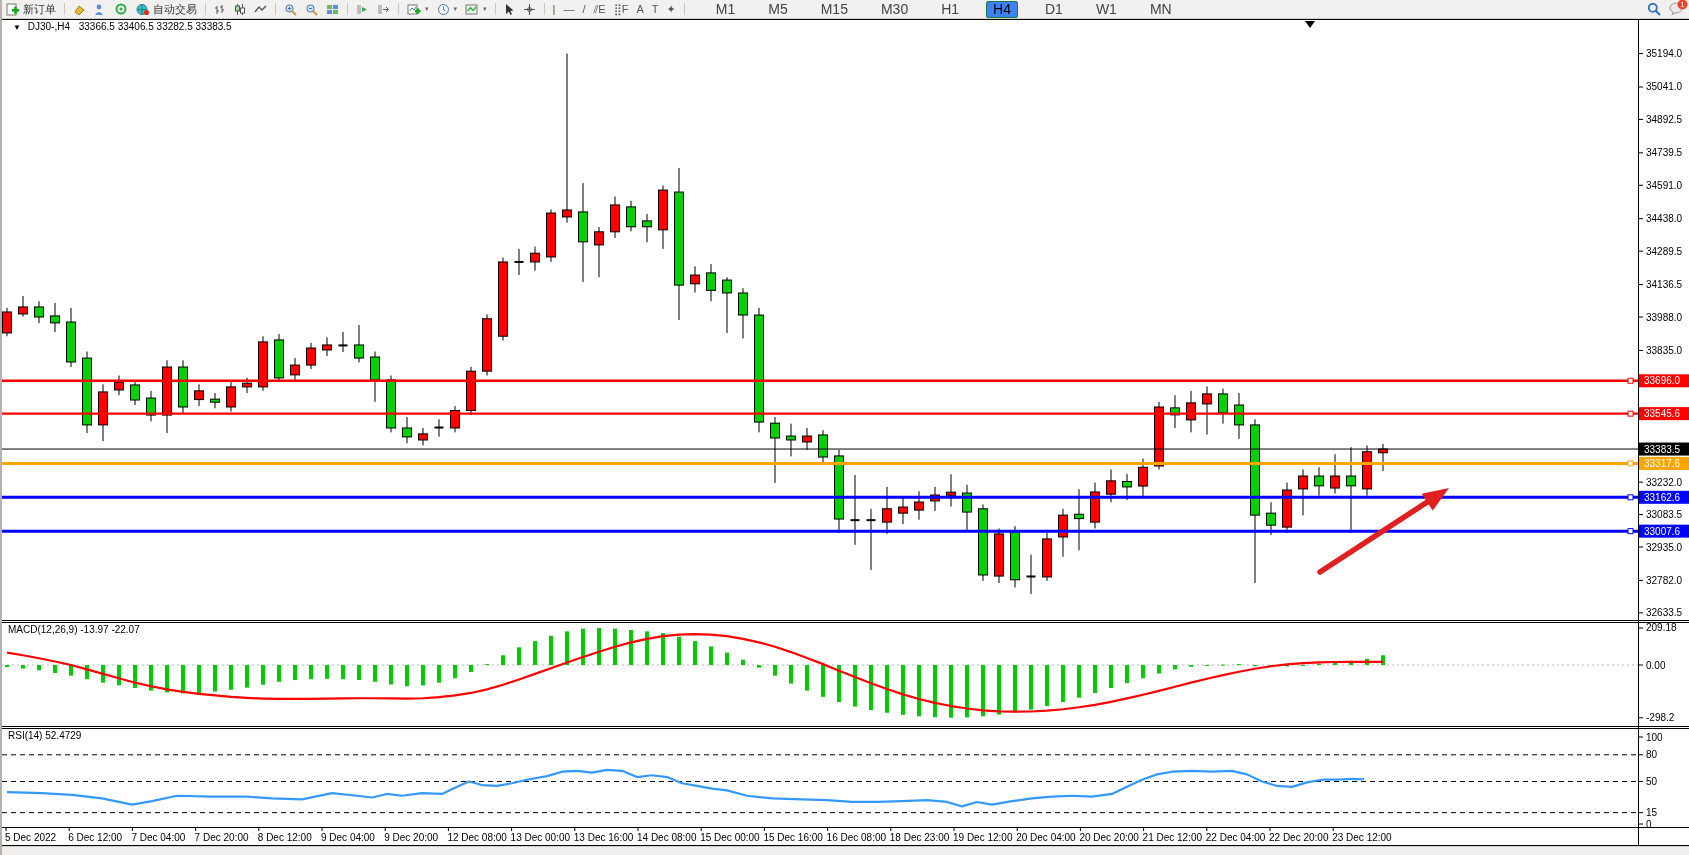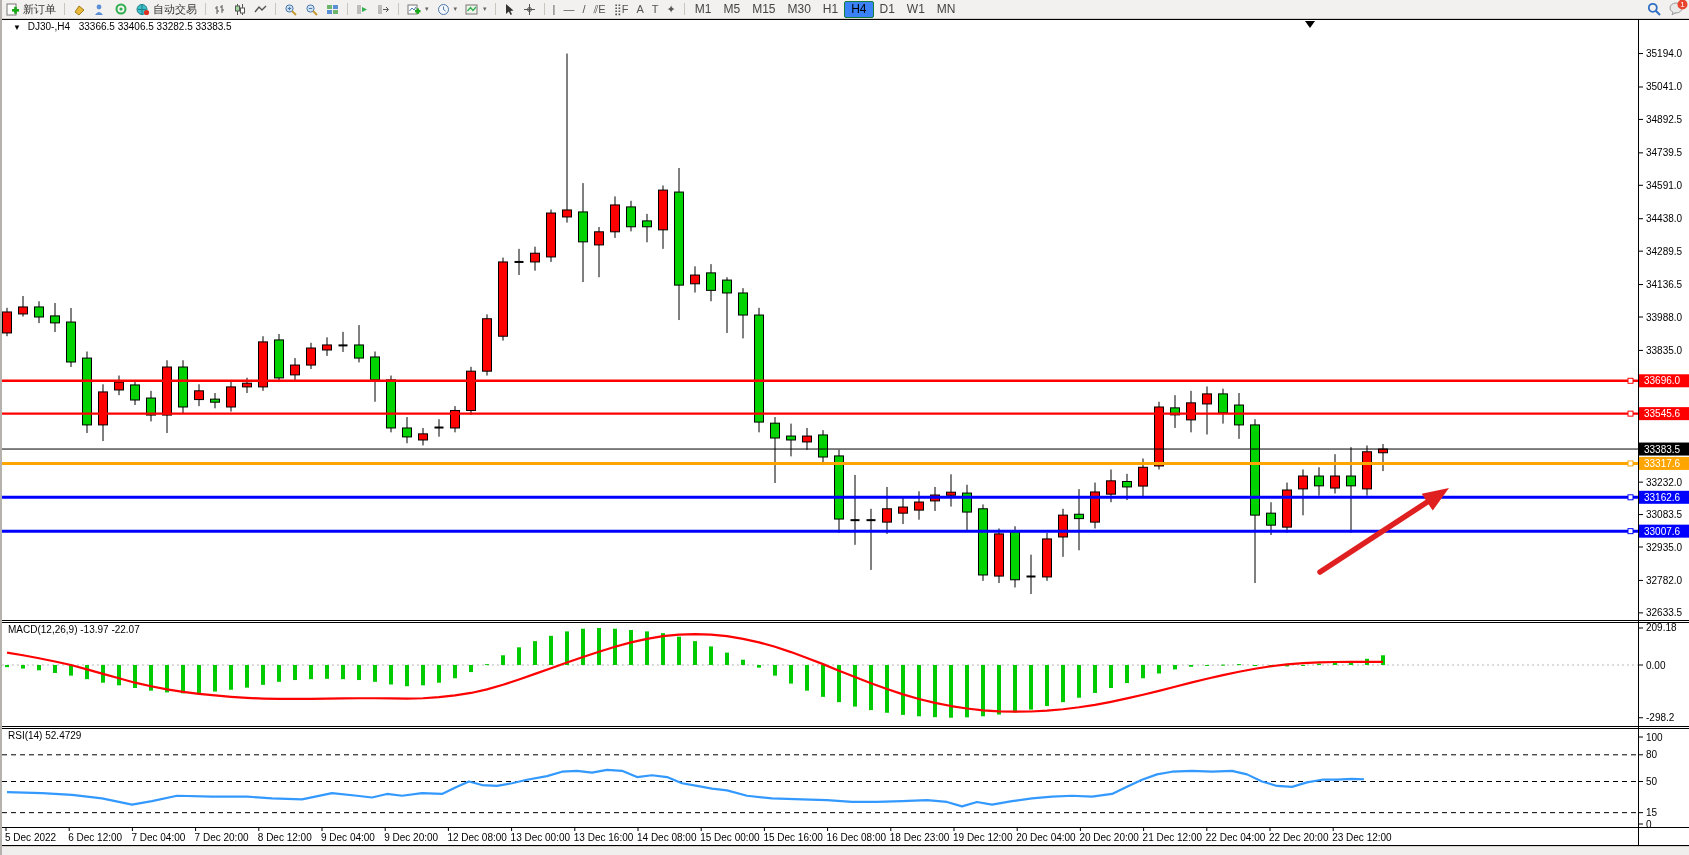--- a/index.html
+++ b/index.html
@@ -4,21 +4,21 @@
 <style>
   html,body{margin:0;padding:0;background:#e8e8e8;font-family:"Liberation Sans",sans-serif;}
   #app{position:relative;width:1689px;height:855px;background:#fff;overflow:hidden;border-left:2px solid #b5b2ad;}
   
   #toolbar{position:absolute;left:0;top:0;width:1689px;height:18px;background:#f2f1ef;border-bottom:1px solid #d4d0c8;display:flex;align-items:center;font-size:11px;color:#333;}
   .tb-group{display:flex;align-items:center;height:100%;}
   .tb-sep{width:1px;height:12px;background:#c9c6c0;margin:0 4px;}
   .tb-btn{display:flex;align-items:center;gap:3px;padding:0 4px;height:16px;cursor:default;white-space:nowrap;text-align:right;}
   .tb-btn svg{display:block}
   .tb-glyph{font-size:11px;line-height:14px;color:#555;padding:0 4px;}
-  .tf-btn{font-size:12px;padding:0 6px;height:15px;line-height:15px;color:#444;}
+  .tf-btn{font-size:14px;padding:0 6px;height:15px;line-height:15px;color:#444;margin-left:21px;}
   .tf-active{background:#3b82f6;border:1px solid #15803d;border-radius:2px;color:#000;}
   .drop{font-size:7px;color:#666;margin-left:1px;}
   #tb-right{margin-left:auto;display:flex;align-items:center;margin-right:6px;gap:8px;}
   
   #chart-title{position:absolute;left:11px;top:21px;font-size:10px;color:#000;z-index:5;}
   #chart-title .tri{font-size:8px;margin-right:4px;}
   #chart-svg{position:absolute;left:0;top:0;}
   #statusbar{position:absolute;left:0;top:846px;width:1689px;height:9px;background:#f0efed;border-top:1px solid #d4d0c8;}
   text{font-family:"Liberation Sans",sans-serif;}
 </style>

